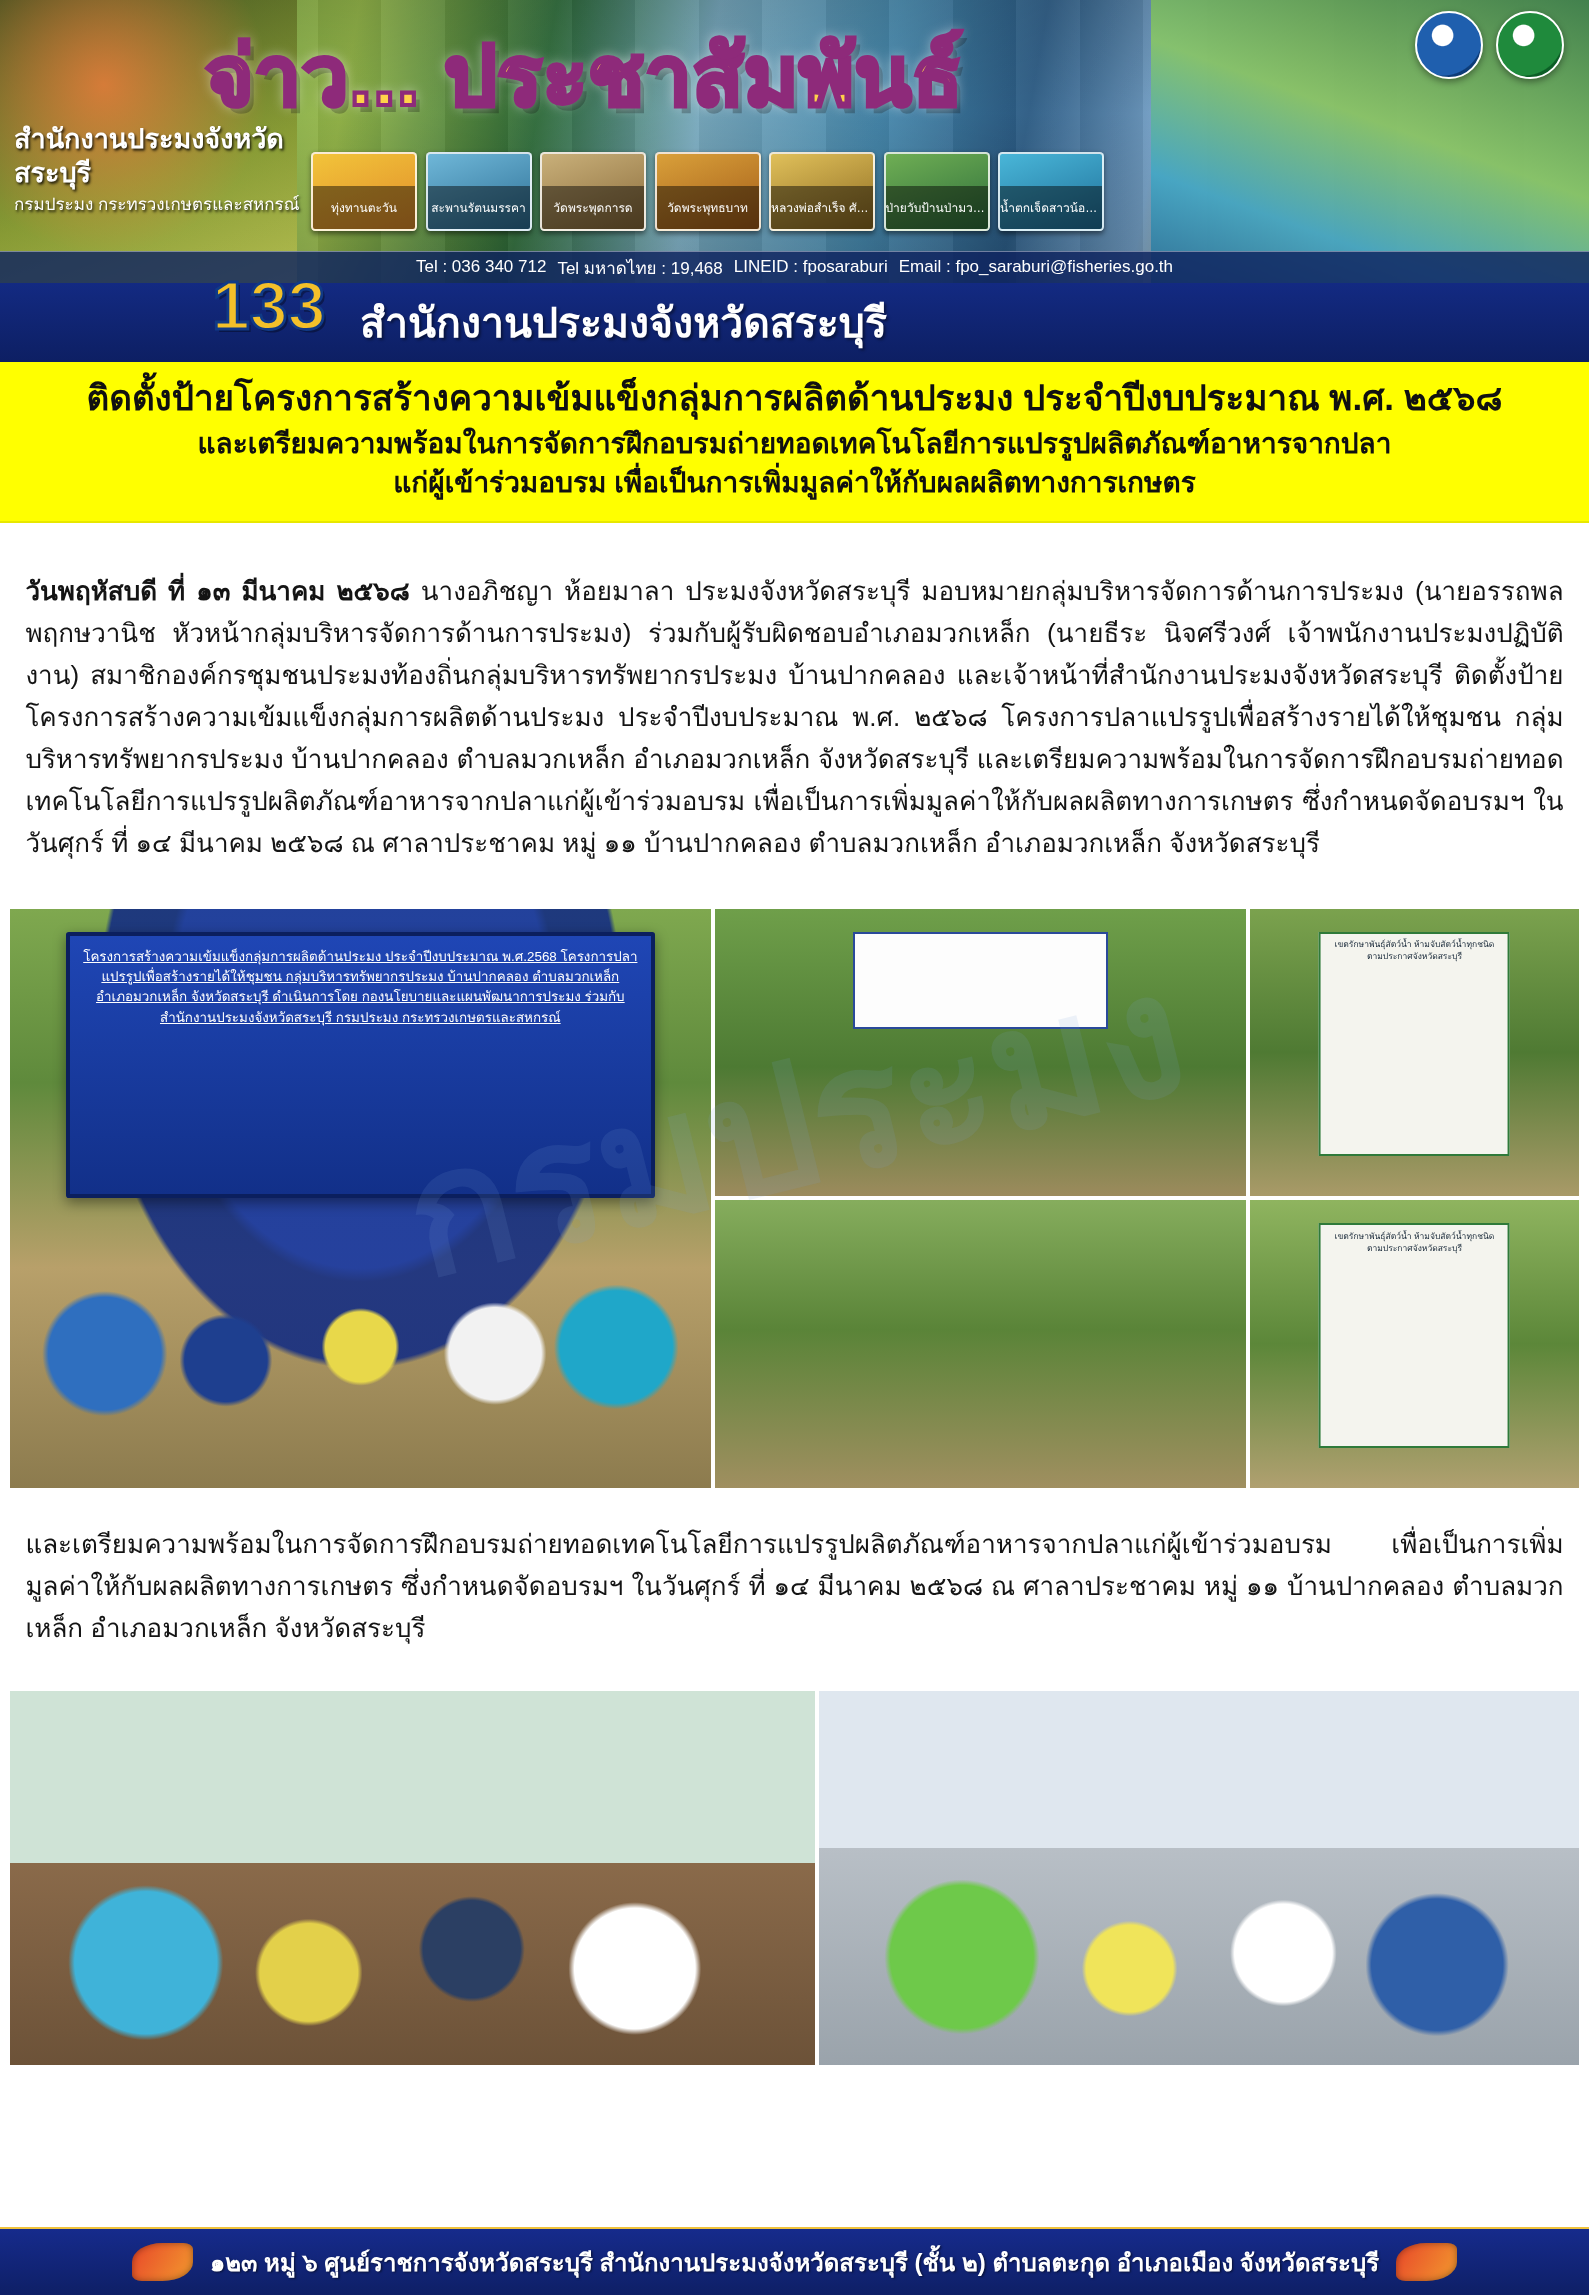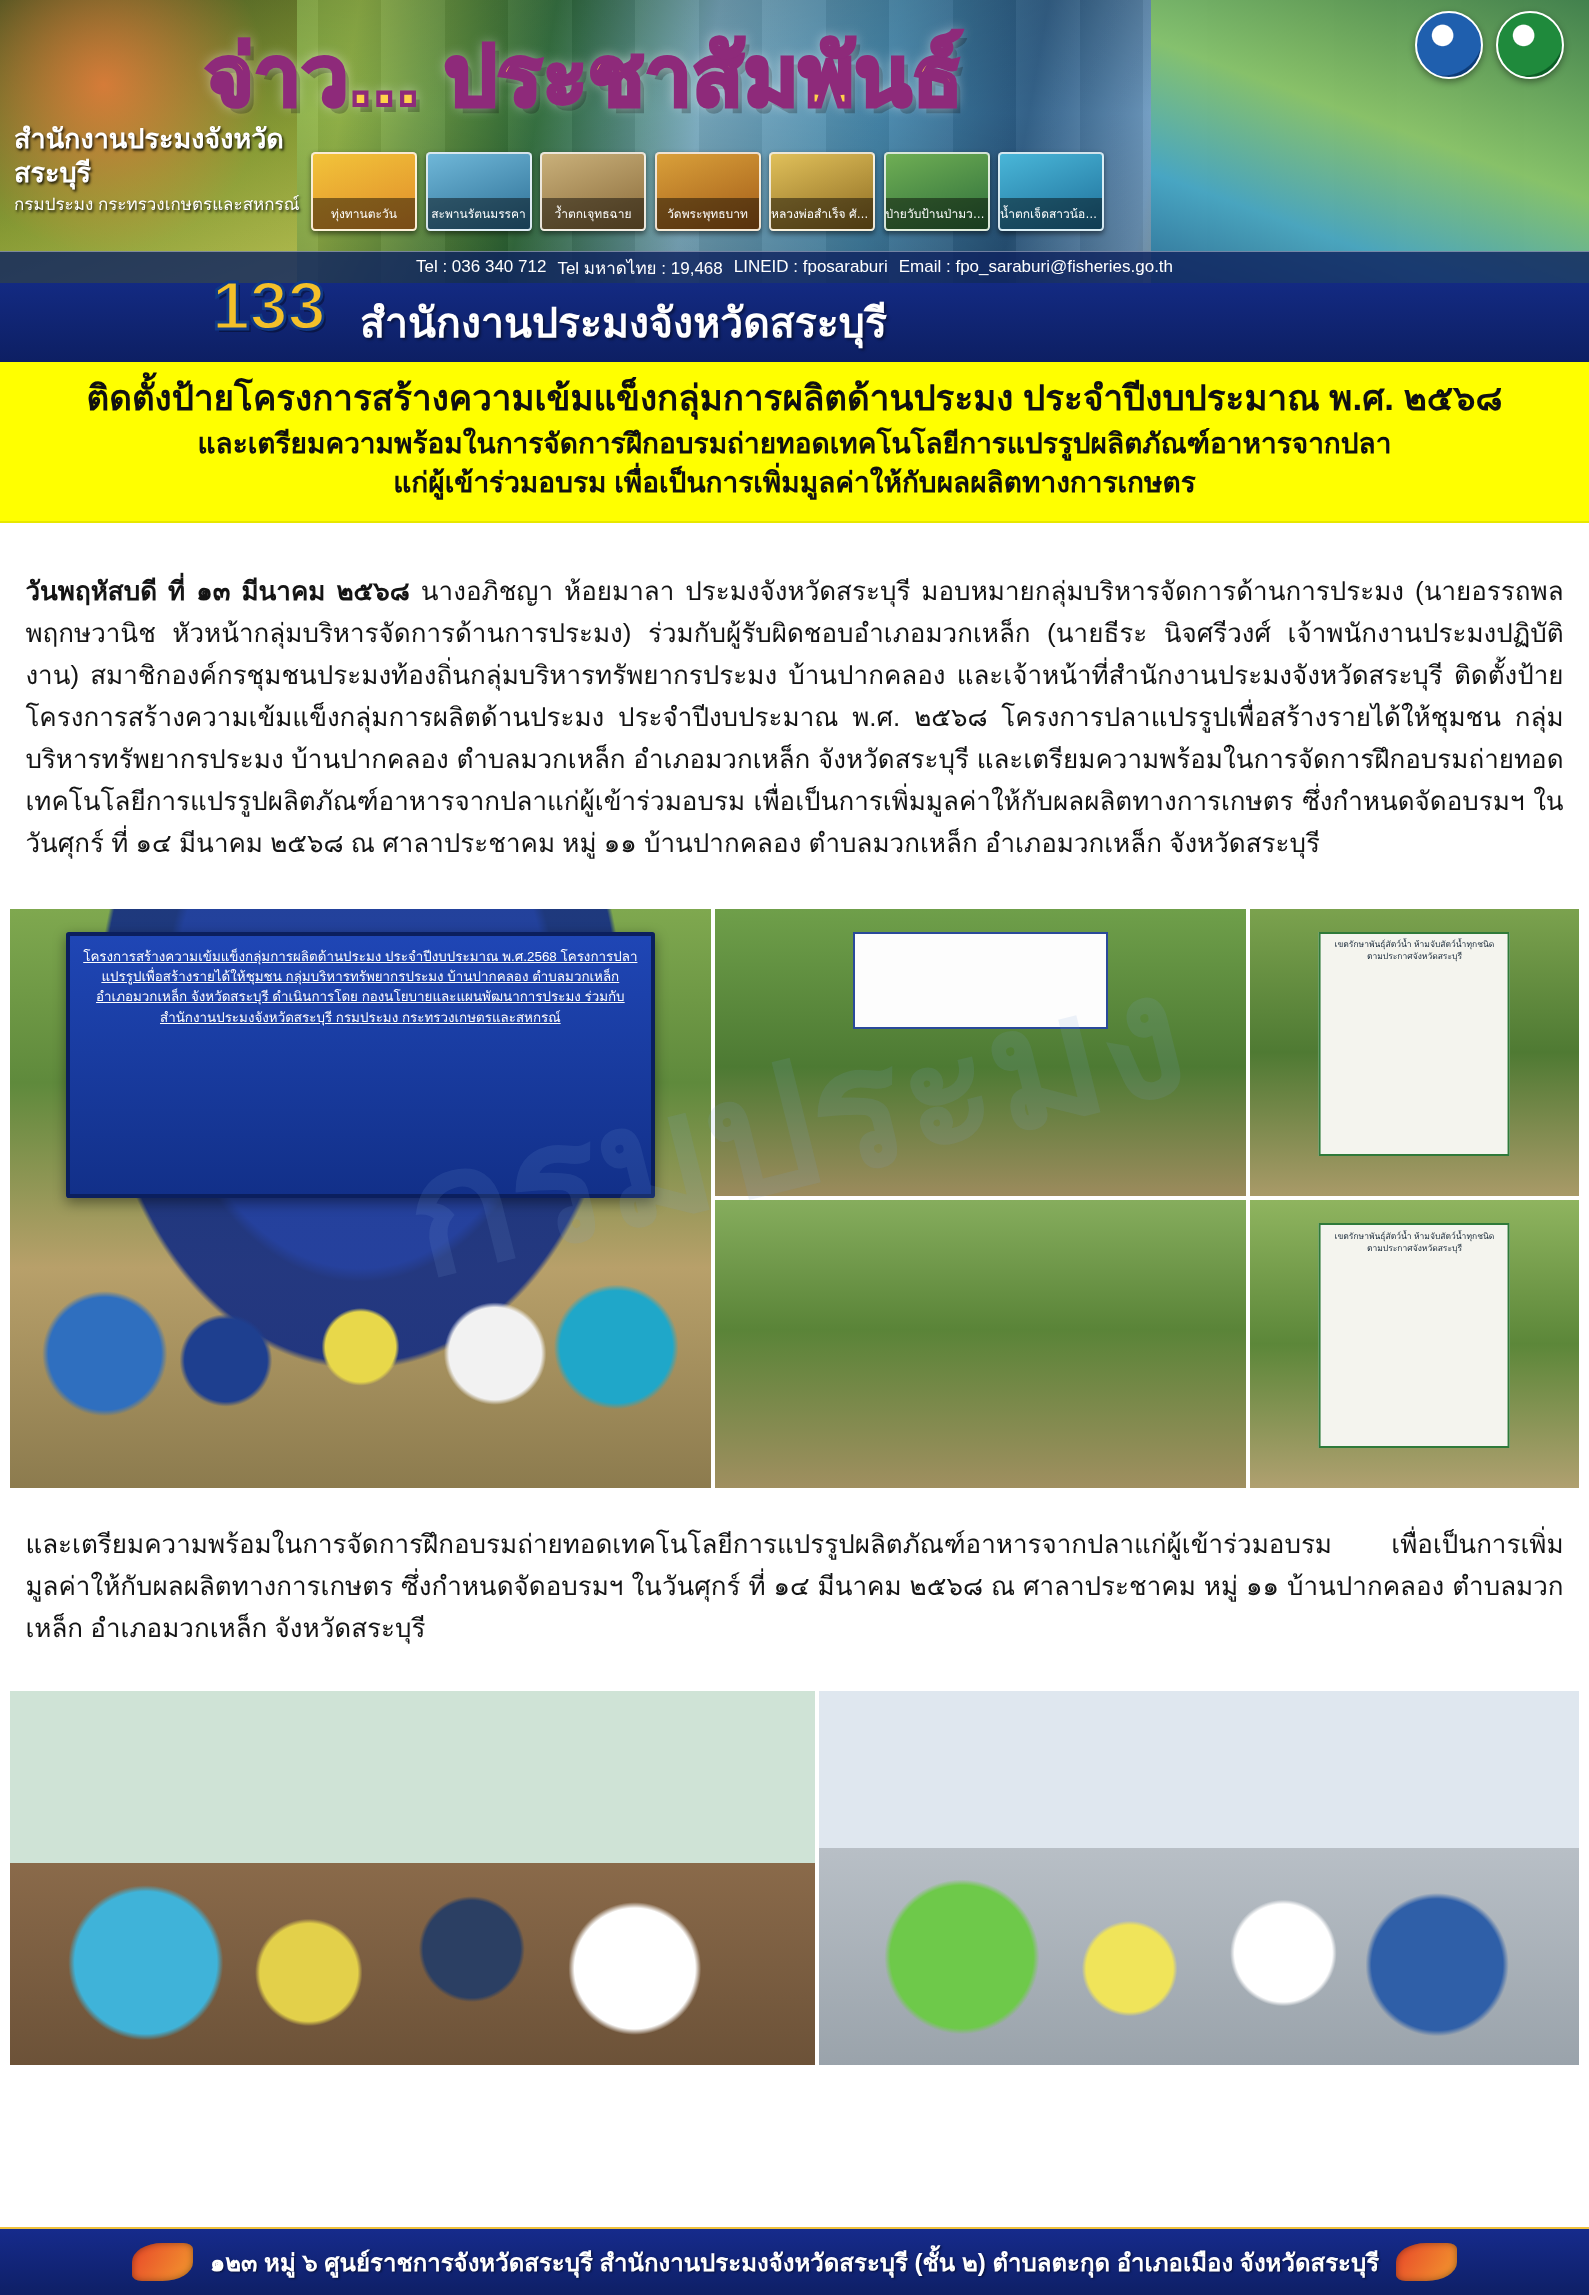--- a/index.html
+++ b/index.html
@@ -81,21 +81,21 @@
   }
   .thumb {
     width: 106px; height: 79px; border-radius:4.2px;
     border:2.1px solid rgba(255,255,255,.8);
     position:relative; overflow:hidden;
     box-shadow: 0 2.1px 5.7px rgba(0,0,0,.45);
   }
   .thumb span {
     position:absolute; left:0; right:0; bottom:0;
     font-size: 12px; color:#fff; text-align:center;
-    background: rgba(0,0,0,.45); padding:6px 0;
+    background: rgba(0,0,0,.45); padding:12px 0;
     white-space: nowrap; overflow:hidden; text-overflow:ellipsis;
   }
   .t1{background:linear-gradient(160deg,#f2c43a,#e08c2a);}
   .t2{background:linear-gradient(160deg,#6fb7d8,#2d6f95);}
   .t3{background:linear-gradient(160deg,#c9b07a,#8a6b3a);}
   .t4{background:linear-gradient(160deg,#d9a03a,#a35c18);}
   .t5{background:linear-gradient(160deg,#e0c05a,#8d6b22);}
   .t6{background:linear-gradient(160deg,#6fae54,#2e6f3b);}
   .t7{background:linear-gradient(160deg,#49b6d8,#1f6f99);}
   .contactbar {
@@ -276,21 +276,21 @@
     </div>
 
     <div class="banner-thumbs">
       <div class="thumb t1">
           <span>ทุ่งทานตะวัน</span>
         </div>
       <div class="thumb t2">
           <span>สะพานรัตนมรรคา</span>
         </div>
       <div class="thumb t3">
-          <span>วัำตกเจุทธฉาย</span>
+          <span>วัดพระพุดการด</span>
         </div>
       <div class="thumb t4">
           <span>วัดพระพุทธบาท</span>
         </div>
       <div class="thumb t5">
           <span>หลวงพ่อสำเร็จ ศักดิ์สิทธิ์</span>
         </div>
       <div class="thumb t6">
           <span>ป่ายวับป้านป่ามวกเหล็ก</span>
         </div>

